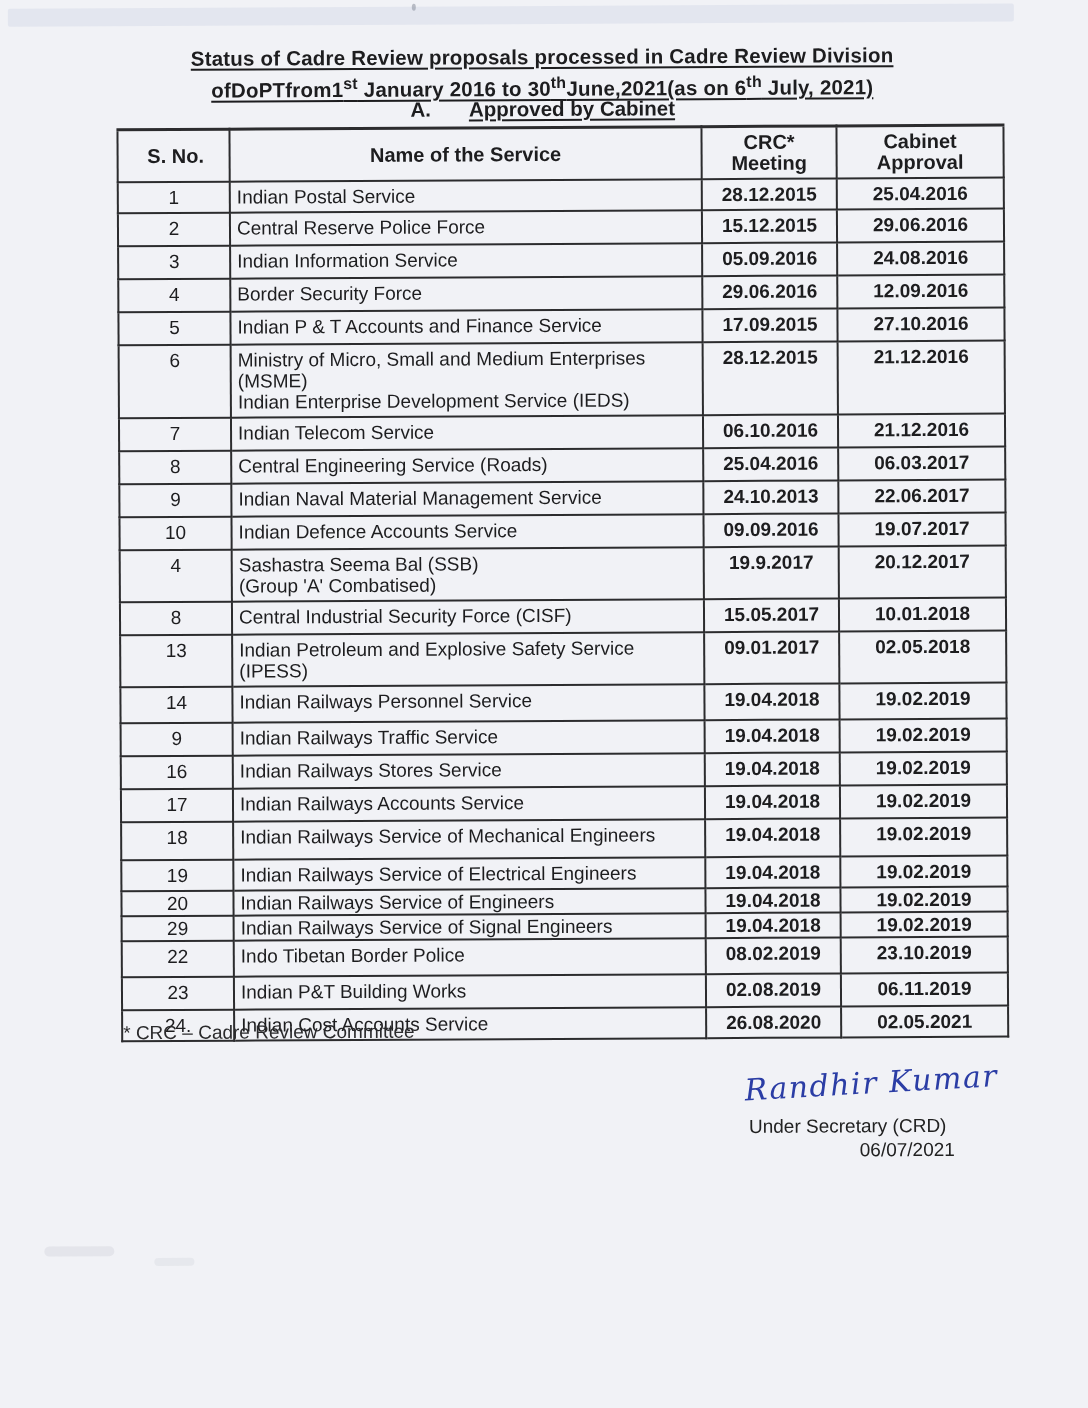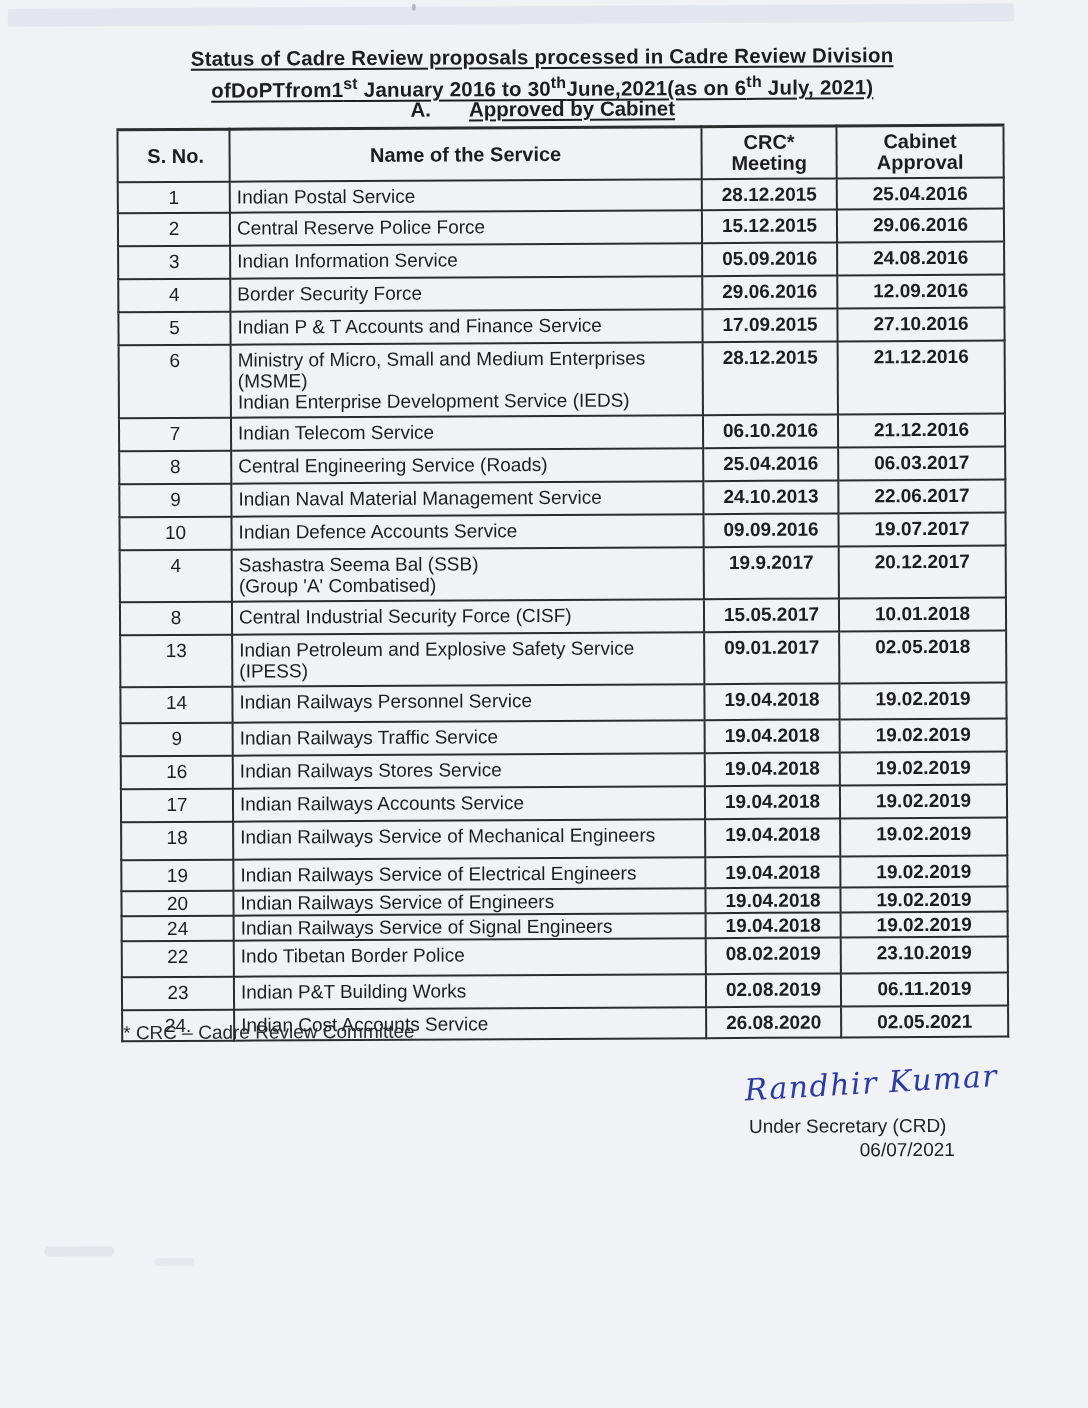--- a/index.html
+++ b/index.html
@@ -236,21 +236,21 @@
       <td class="date">19.04.2018</td>
       <td class="date">19.02.2019</td>
     </tr>
         <tr>
       <td class="sno">20</td>
       <td class="name">Indian Railways Service of Engineers</td>
       <td class="date">19.04.2018</td>
       <td class="date">19.02.2019</td>
     </tr>
         <tr>
-      <td class="sno">24</td>
+      <td class="sno">29</td>
       <td class="name">Indian Railways Service of Signal Engineers</td>
       <td class="date">19.04.2018</td>
       <td class="date">19.02.2019</td>
     </tr>
         <tr>
       <td class="sno">22</td>
       <td class="name">Indo Tibetan Border Police</td>
       <td class="date">08.02.2019</td>
       <td class="date">23.10.2019</td>
     </tr>

